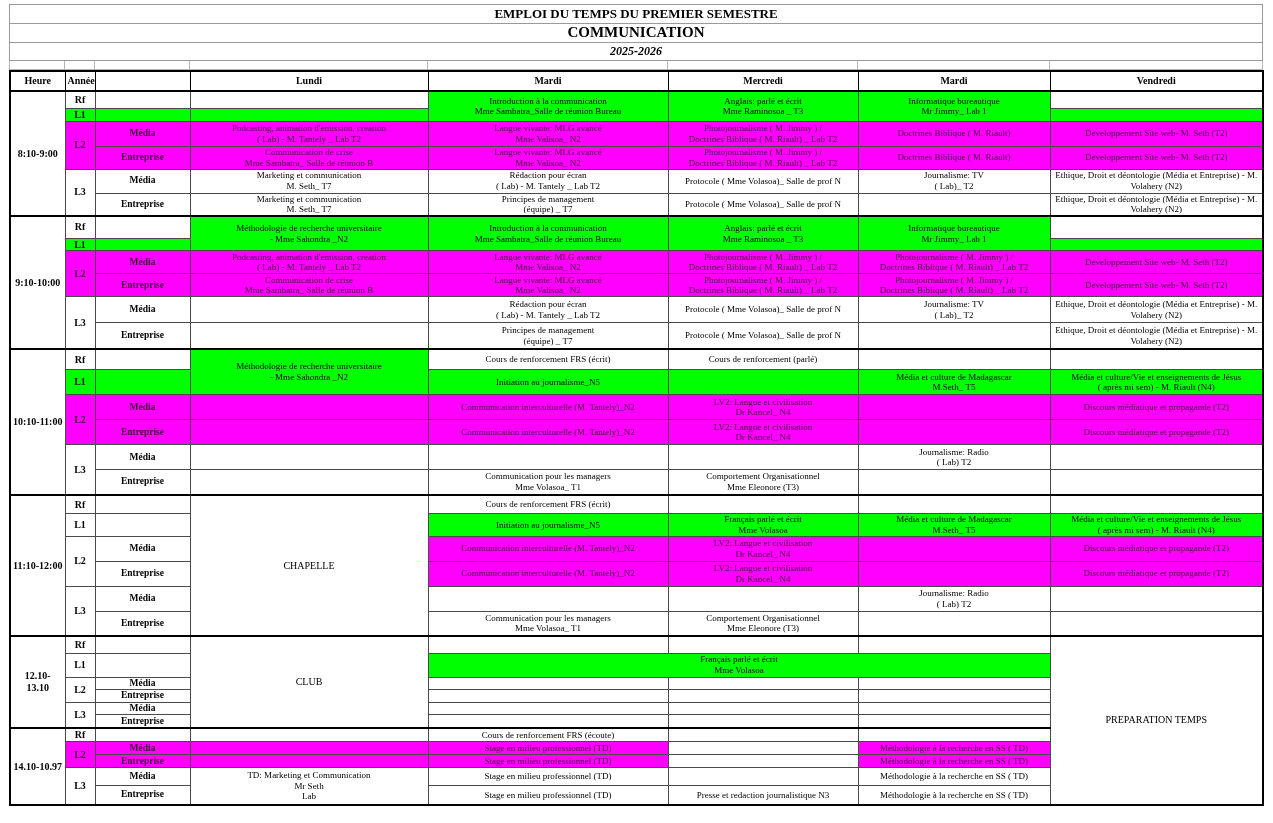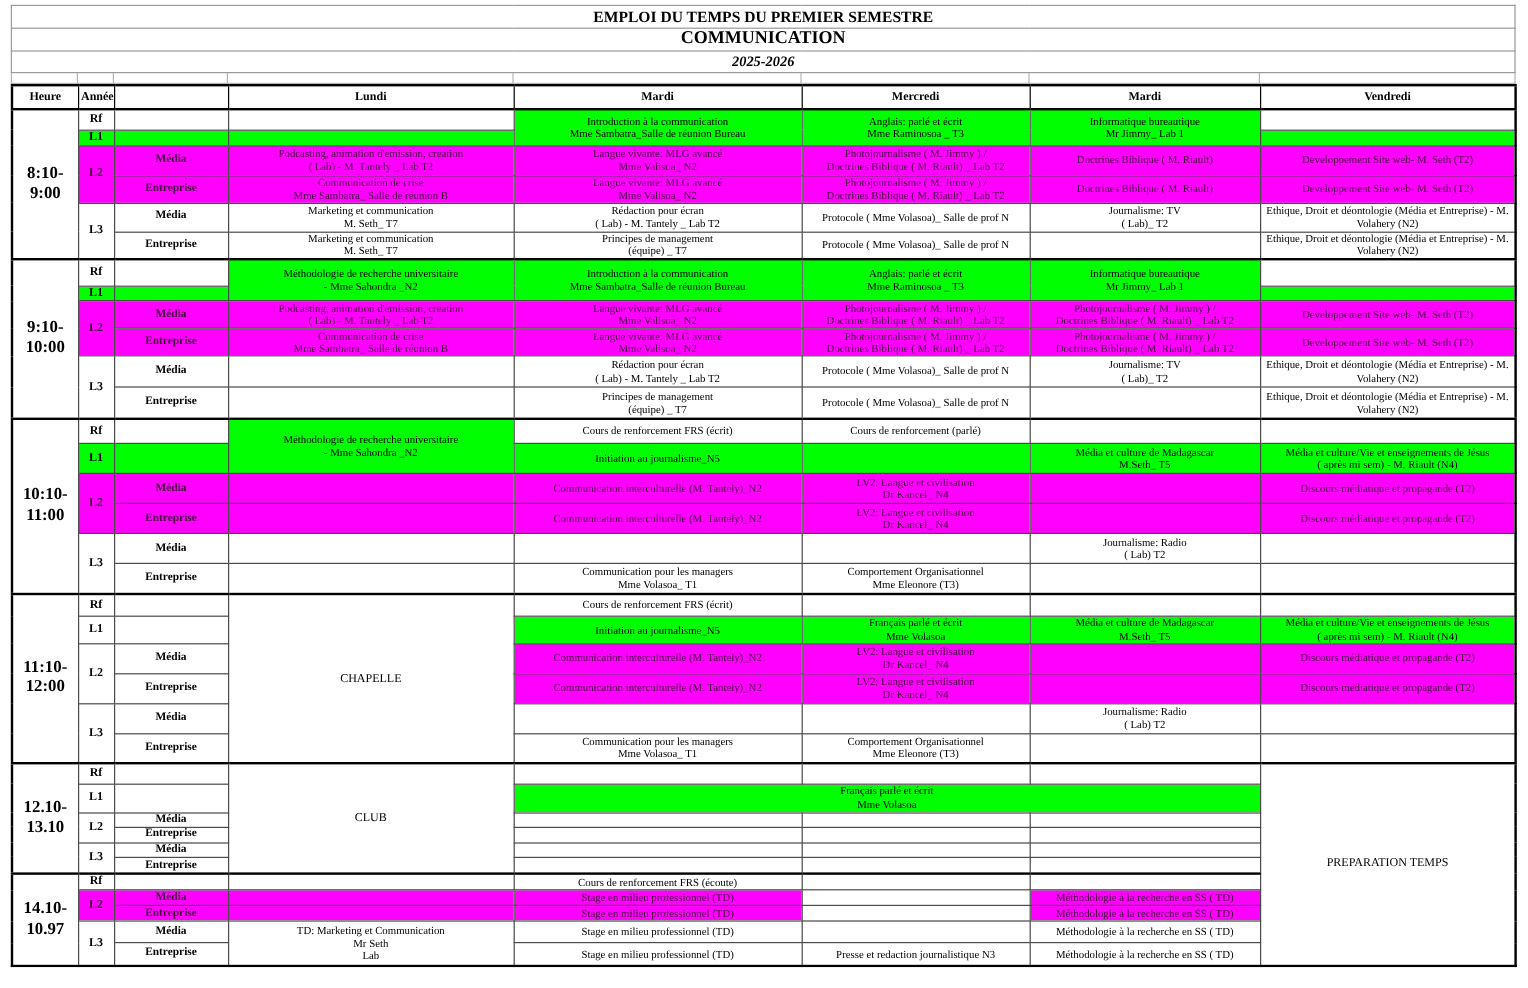--- a/index.html
+++ b/index.html
@@ -15,21 +15,21 @@
   .t1 { font-size:15px; }
   .t2 { font-size:13px; }
   .t3 { font-size:12px;font-style:italic; }
   table.titles tr.spacer td { border:1px solid #b5b5b5; }
 
   
   table.grid { border:2px solid #000; }
   tr.dh td { font-weight:bold; font-size:10px; border:1px solid #000;
              border-top:2px solid #000; border-bottom:2px solid #000; }
   tr.bs td { border-top:2px solid #000; }
-  .time { font-weight:bold; font-size:14px; }
+  .time { font-weight:bold; font-size:10px; }
   .yl   { font-weight:bold; font-size:10px; }
   .fl   { font-weight:bold; font-size:9.5px; }
   .g { background:#00ff00; }
   .m { background:#ff00ff; color:#43003c; }
   .big { font-size:10px; }
 </style>
 </head>
 <body>
 
 <div class="wrap">

